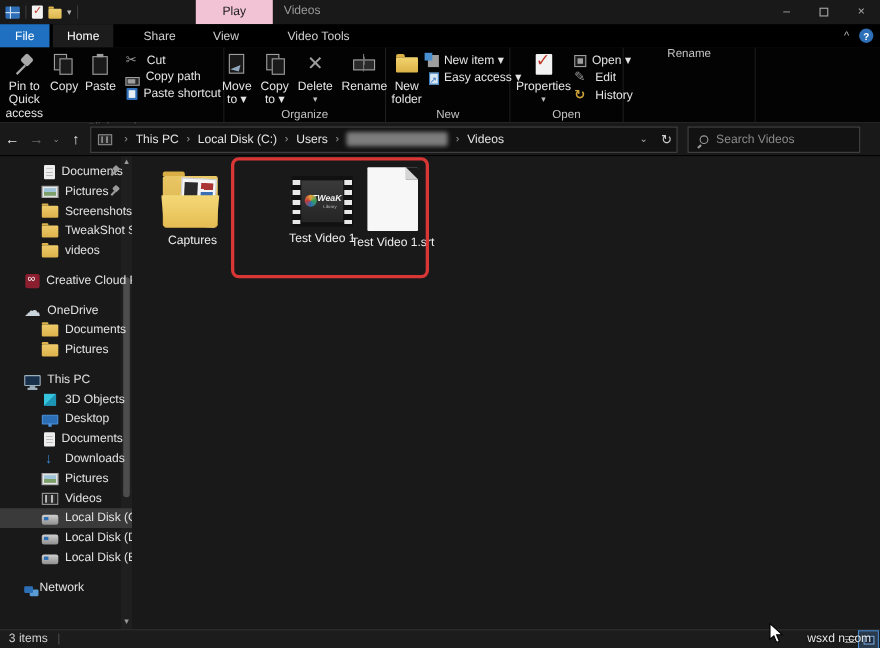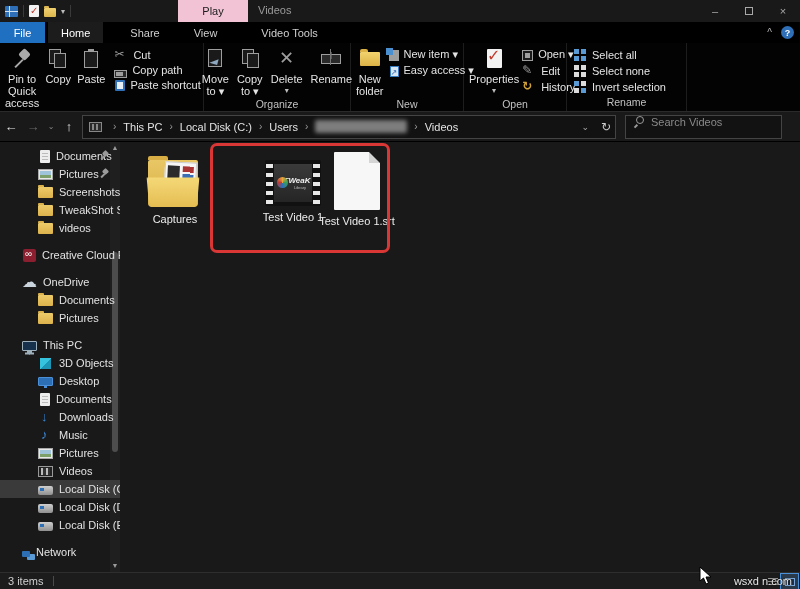--- a/index.html
+++ b/index.html
@@ -90,21 +90,21 @@
   .nav-chev { width:14px; text-align:center; color:#888; font-size:8px; }
   .addr-box { height:24px; margin-left:2px; width:534px; border:1px solid #444; background:#121212; display:flex; align-items:center; padding:0 4px; position:relative; }
   .crumb-icon { width:13px; height:10px; background:#2a2a2a; border:1px solid #888; position:relative; margin:0 4px 0 2px; }
   .crumb-icon::before { content:""; position:absolute; inset:1px 2px; background:repeating-linear-gradient(90deg,#888 0 2px,transparent 2px 4px); }
   .crumb { display:flex; align-items:center; color:#e4e4e4; }
   .crumb-sep { color:#9a9a9a; margin:0 7px; font-size:10px; }
   .crumb-redacted { width:92px; height:13px; background:#7d7d7d; border-radius:2px; filter:blur(2px); }
   .addr-right { position:absolute; right:4px; display:flex; align-items:center; gap:12px; }
   .addr-ddchev { color:#aaa; font-size:9px; }
   .addr-refresh { color:#ccc; font-size:12px; }
-  .search-box { height:24px; margin-left:9px; width:157px; border:1px solid #444; background:#121212; display:flex; align-items:flex-start; padding:0 6px; gap:7px; }
+  .search-box { height:24px; margin-left:9px; width:157px; border:1px solid #444; background:#121212; display:flex; align-items:center; padding:0 6px; gap:7px; }
   .mag { width:8px; height:8px; border:1.5px solid #9a9a9a; border-radius:50%; position:relative; flex:none; margin-left:4px; }
   .mag::after { content:""; position:absolute; width:1.5px; height:4px; background:#9a9a9a; left:-2.5px; top:7px; transform:rotate(45deg); }
   .search-ph { color:#8a8a8a; }
 
   
   .main { flex:1; display:flex; position:relative; background:#191919; }
   .sidebar { width:120px; flex:none; position:relative; padding-top:5px; overflow:hidden; }
   .side-item { height:18px; display:flex; align-items:center; gap:6px; padding-right:14px; position:relative; color:#e2e2e2; white-space:nowrap; }
   .side-item.sel { background:#3a3a3a; }
   .side-item .pin { position:absolute; right:12px; top:4px; width:8px; height:8px; }
@@ -336,42 +336,20 @@
           <div class="rsmall">
               <span class="rsi rsi-history"></span>
               <span>History</span>
             </div>
         </div>
       </div>
       <div class="rg-label">Open</div>
     </div>
 
     <div class="rgroup" style="width:120px;">
-      <div class="rg-body">
-        <div class="rsmallcol" style="padding-left:4px;">
-          <div class="rsmall">
-              <span class="rsi">
-                <span class="grid4 g-all"></span>
-              </span>
-              <span>Select all</span>
-            </div>
-          <div class="rsmall">
-              <span class="rsi">
-                <span class="grid4 g-none"></span>
-              </span>
-              <span>Select none</span>
-            </div>
-          <div class="rsmall">
-              <span class="rsi">
-                <span class="grid4 g-inv"></span>
-              </span>
-              <span>Invert selection</span>
-            </div>
-        </div>
-      </div>
       <div class="rg-label">Rename</div>
     </div>
     <div style="flex:1; border:none;"></div>
   </div>
 
   <div class="addr-row">
     <span class="nav-btn">←</span>
     <span class="nav-btn dim">→</span>
     <span class="nav-chev">⌄</span>
     <span class="nav-btn">↑</span>
@@ -462,24 +440,20 @@
         </div>
         <div class="side-item" style="padding-left: 38px;">
           <span class="si si-doc"></span>
           <span>Documents</span>
         </div>
         <div class="side-item" style="padding-left: 38px;">
           <span class="si si-download"></span>
           <span>Downloads</span>
         </div>
         <div class="side-item" style="padding-left: 38px;">
-          <span class="si si-music"></span>
-          <span>Music</span>
-        </div>
-        <div class="side-item" style="padding-left: 38px;">
           <span class="si si-pic"></span>
           <span>Pictures</span>
         </div>
         <div class="side-item" style="padding-left: 38px;">
           <span class="si si-video"></span>
           <span>Videos</span>
         </div>
         <div class="side-item sel" style="padding-left: 38px;">
           <span class="si si-disk"></span>
           <span>Local Disk (C:)</span>

